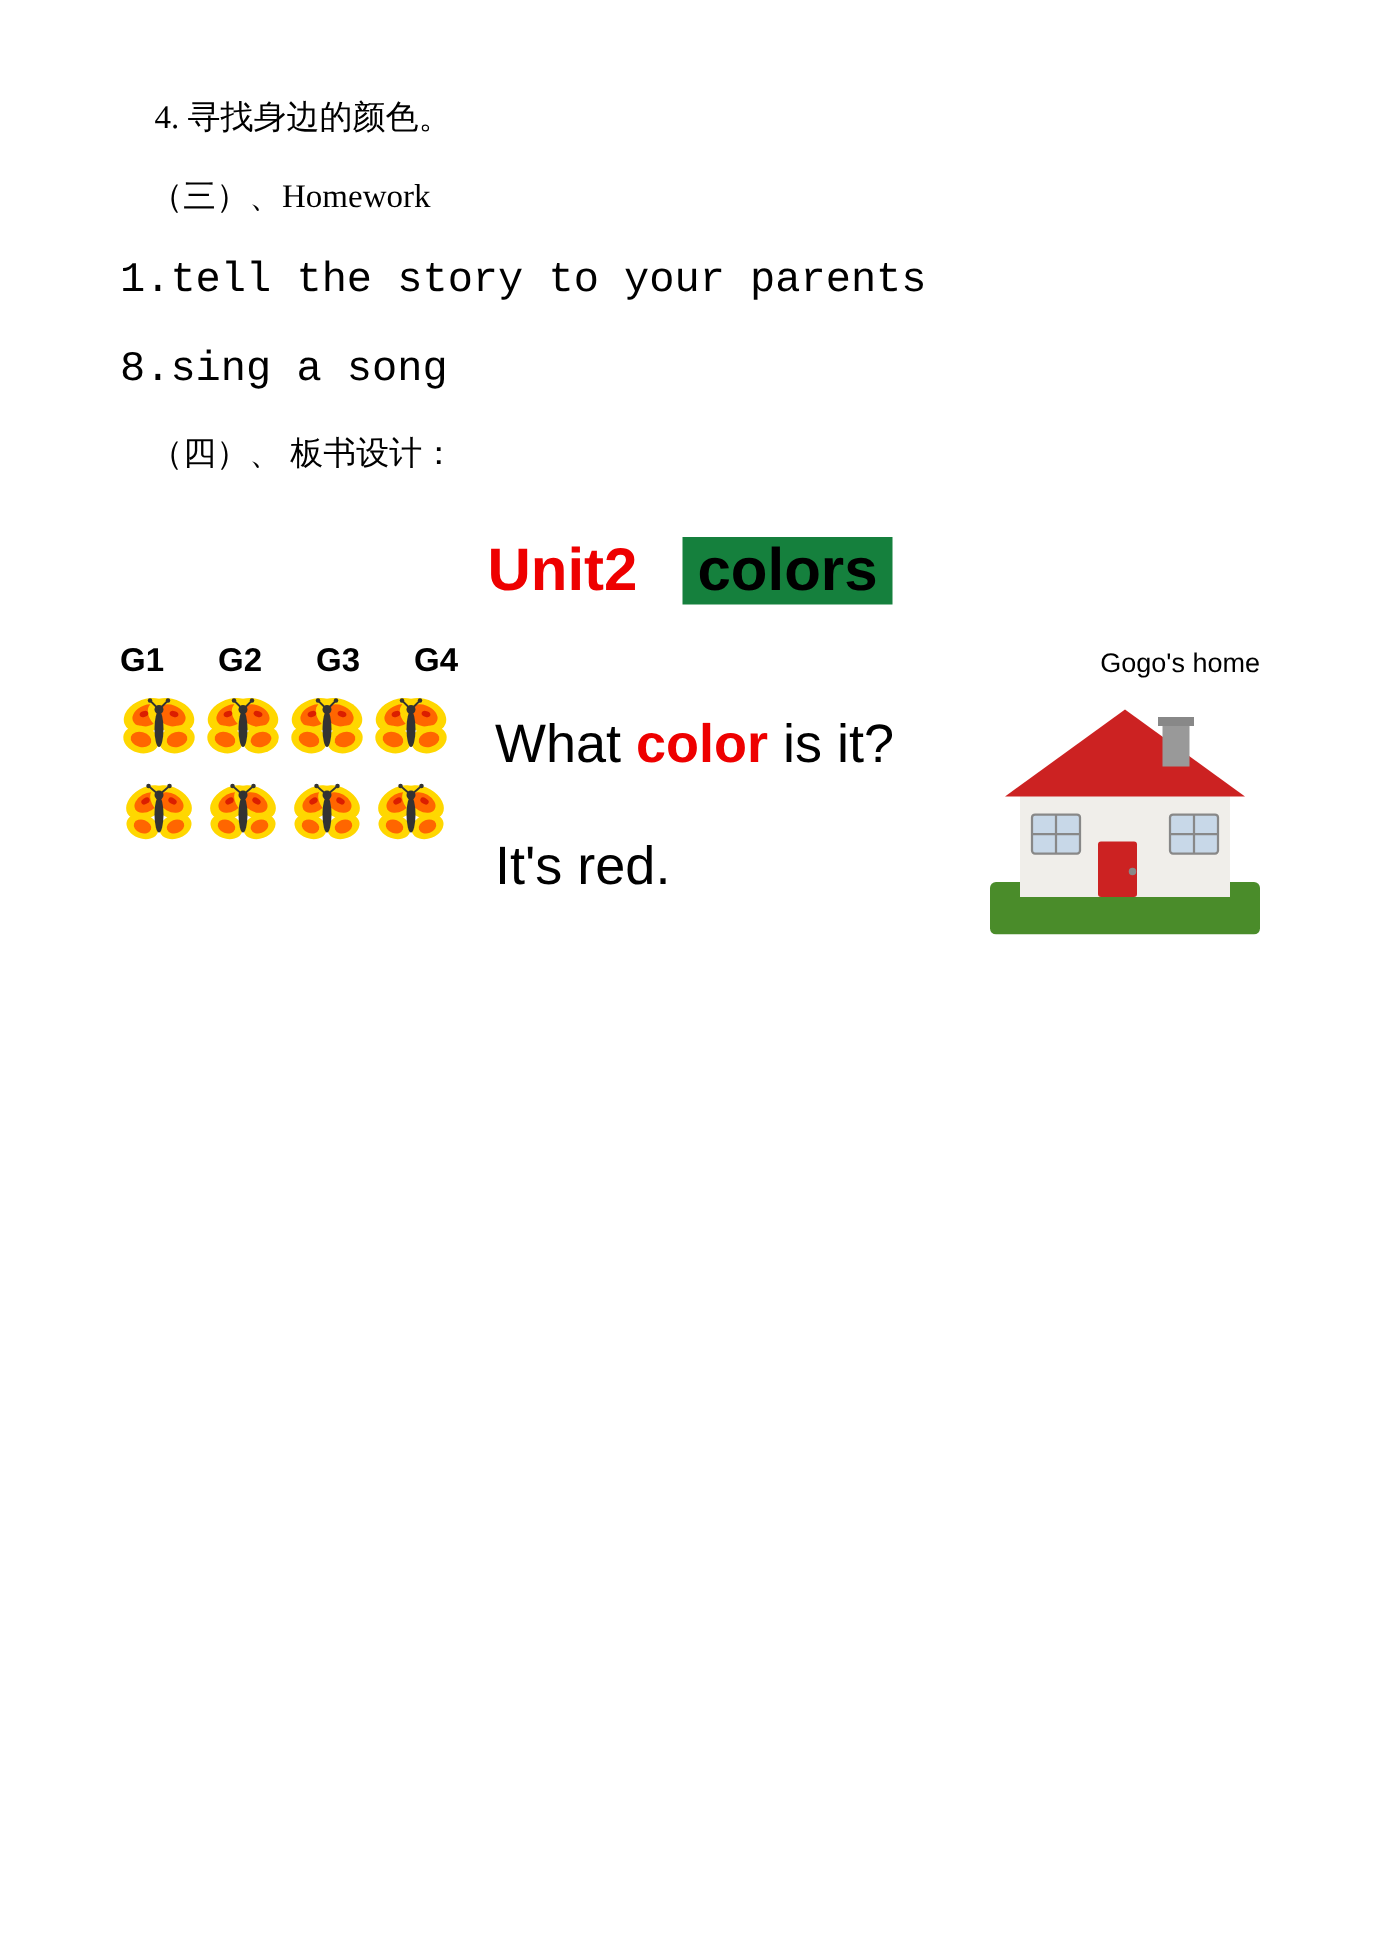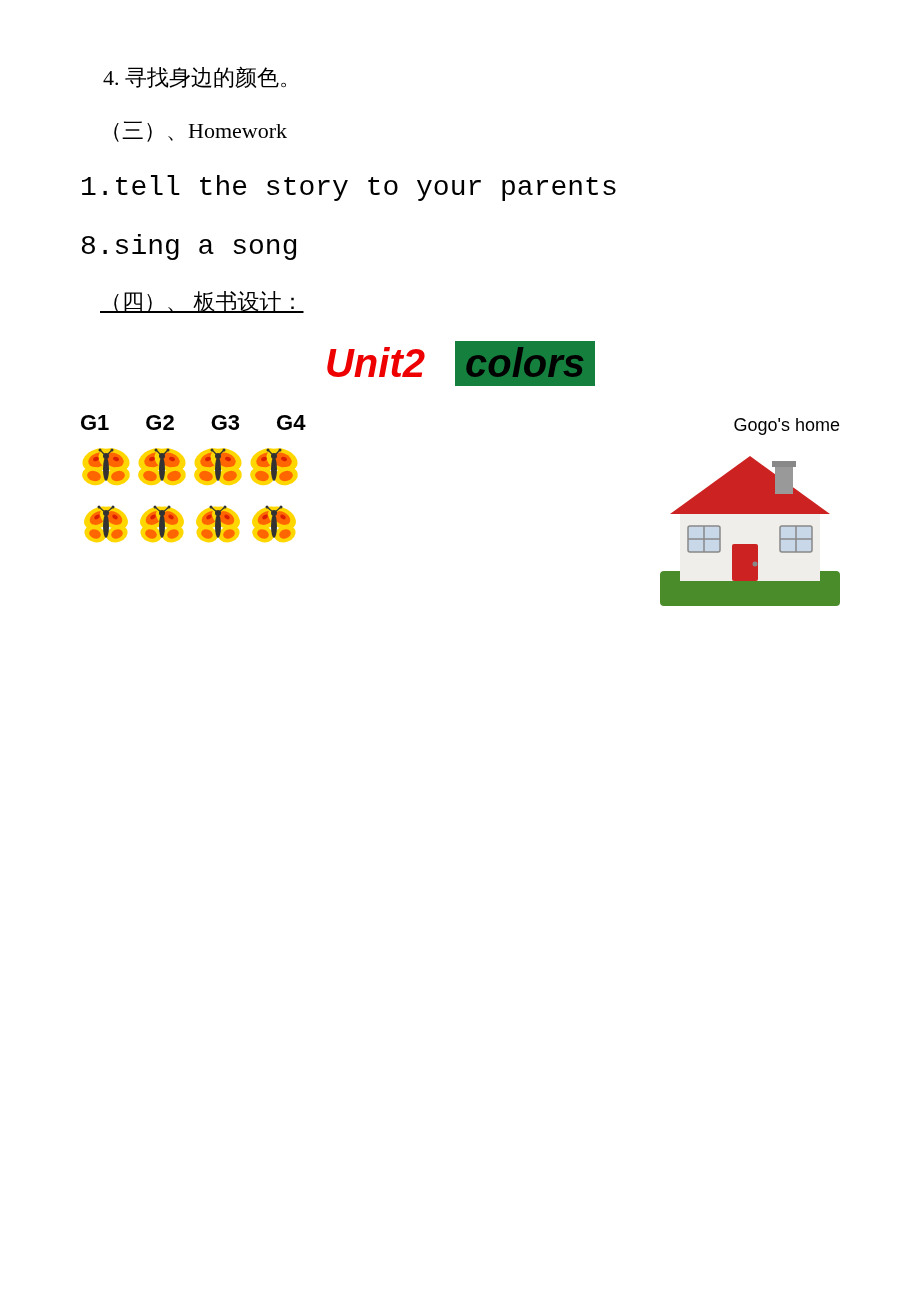--- a/index.html
+++ b/index.html
@@ -29,33 +29,31 @@
     .homework-item {
       font-size: 28px;
       font-family: "Courier New", Courier, monospace;
       margin-bottom: 14px;
       margin-left: 0px;
       line-height: 1.6;
     }
 
     .blackboard-heading {
       font-size: 22px;
-      margin-bottom: 22px;
+      margin-bottom: 39px;
       margin-left: 20px;
       line-height: 1.6;
-      text-decoration: underline;
     }
 
     .unit-title-row {
       display: flex;
       align-items: center;
       justify-content: center;
       gap: 30px;
       margin-bottom: 24px;
-      font-style: italic;
     }
 
     .unit-title-unit {
       font-size: 40px;
       font-weight: bold;
       color: #e00;
       font-family: Arial, sans-serif;
     }
 
     .unit-title-colors {
@@ -352,20 +350,29 @@
         <circle cx="19" cy="5" r="1.5" fill="#333"></circle>
         <line x1="26" y1="11" x2="33" y2="5" stroke="#333" stroke-width="1.2"></line>
         <circle cx="33" cy="5" r="1.5" fill="#333"></circle>
         <ellipse cx="17" cy="15" rx="3" ry="2" fill="#cc0000" opacity="0.7" transform="rotate(-30,17,15)"></ellipse>
         <ellipse cx="35" cy="15" rx="3" ry="2" fill="#cc0000" opacity="0.7" transform="rotate(30,35,15)"></ellipse>
       </svg>
     </div>
   </div>
 
   <div class="middle-text">
+    <div class="what-color-text">
+      <span>What</span>
+      <span class="color-word"> <span>color</span></span>
+      <span> <span>is it?</span></span>
+    </div>
+    <div class="its-red-text">
+      <span>It's</span>
+      <span>  red.</span>
+    </div>
   </div>
 
   <div class="right-house">
     <svg class="house-svg" viewBox="0 0 180 160" xmlns="http://www.w3.org/2000/svg">
 
       <rect x="0" y="125" width="180" height="35" fill="#4a8c2a" rx="4"></rect>
 
       <rect x="20" y="65" width="140" height="70" fill="#f0eeea"></rect>
 
       <polygon points="10,68 90,10 170,68" fill="#cc2222"></polygon>

